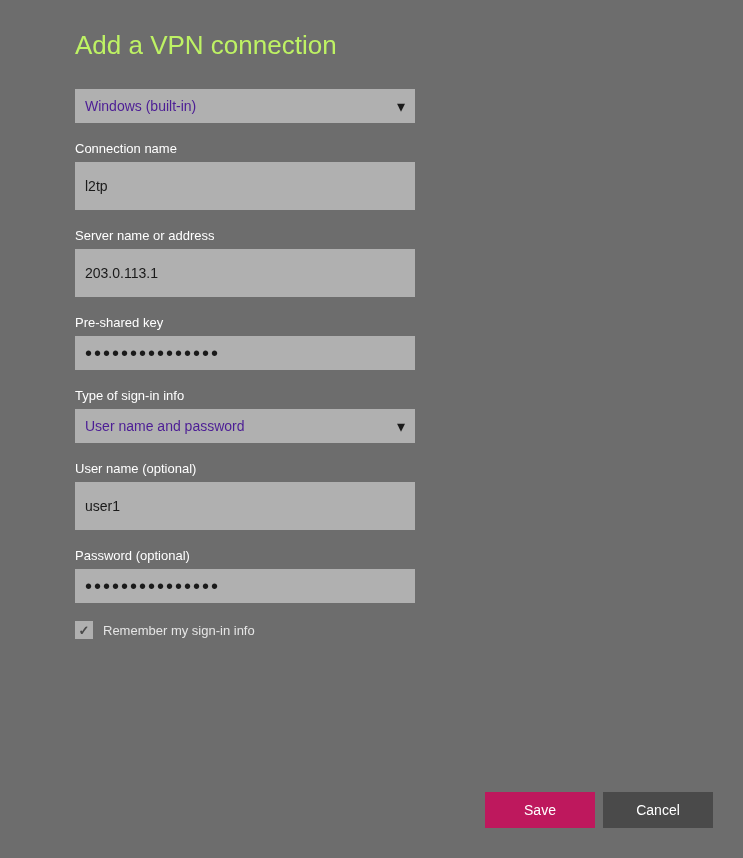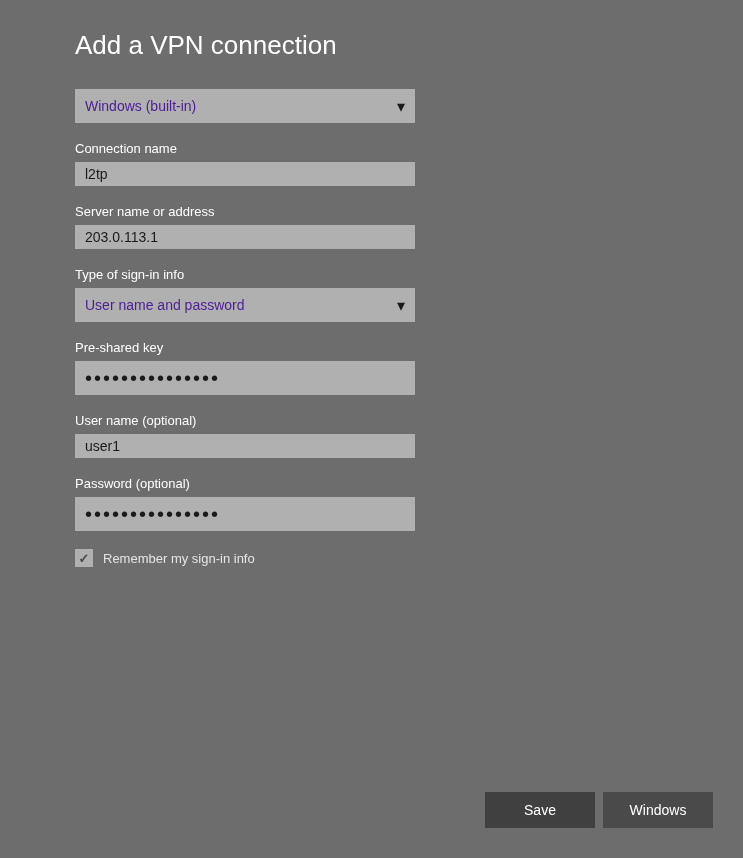--- a/index.html
+++ b/index.html
@@ -24,38 +24,38 @@
       width: 743px;
       height: 858px;
       background-color: #6d6d6d;
       padding: 30px 75px;
       position: relative;
     }
 
     .page-title {
       font-size: 26px;
       font-weight: 300;
-      color: #ffffff;
+      color: #bef264;
       margin-bottom: 28px;
     }
 
     .field-group {
       margin-bottom: 18px;
     }
 
     .field-label {
       font-size: 13px;
       color: #ffffff;
       margin-bottom: 6px;
       display: block;
     }
 
     .field-input {
       width: 340px;
-      height: 24px;
+      height: 48px;
       background-color: #b0b0b0;
       border: none;
       padding: 6px 10px;
       font-size: 14px;
       color: #1a1a1a;
       outline: none;
     }
 
     .field-select {
       width: 340px;
@@ -141,21 +141,21 @@
     .btn {
       width: 110px;
       height: 36px;
       border: none;
       font-size: 14px;
       cursor: pointer;
       font-family: 'Segoe UI', Arial, sans-serif;
     }
 
     .btn-save {
-      background-color: #404040;
+      background-color: #be185d;
       color: #ffffff;
     }
 
     .btn-cancel {
       background-color: #4a4a4a;
       color: #ffffff;
     }
   </style>
 </head>
 <body>
@@ -175,50 +175,50 @@
   <div class="field-group">
     <label class="field-label">Connection name</label>
     <input type="text" class="field-input" value="l2tp" style="">
   </div>
 
   <div class="field-group">
     <label class="field-label">Server name or address</label>
     <input type="text" class="field-input" value="203.0.113.1" style="">
   </div>
 
+
+  <div class="field-group">
+    <label class="field-label">Pre-shared key</label>
+    <input type="password" class="password-dots" value="mysecretpsk1234" style="">
+  </div>
 
   <div class="field-group">
     <label class="field-label">Type of sign-in info</label>
     <div class="select-wrapper">
       <select class="field-select">
         <option>User name and password</option>
       </select>
     </div>
   </div>
 
   <div class="field-group">
-    <label class="field-label">Pre-shared key</label>
-    <input type="password" class="password-dots" value="mysecretpsk1234" style="">
-  </div>
-
-  <div class="field-group">
     <label class="field-label">User name (optional)</label>
     <input type="text" class="field-input" value="user1" style="">
   </div>
 
   <div class="field-group">
     <label class="field-label">Password (optional)</label>
     <input type="password" class="password-dots" value="mypassword12345" style="">
   </div>
 
   <div class="checkbox-group">
     <div class="checkbox-wrapper">
       <span class="checkbox-check">✓</span>
     </div>
     <label class="checkbox-label">Remember my sign-in info</label>
   </div>
 
   <div class="button-row">
     <button class="btn btn-save">Save</button>
-    <button class="btn btn-cancel">Windows</button>
+    <button class="btn btn-cancel">Cancel</button>
   </div>
 
 </div>
 
 </body></html>

